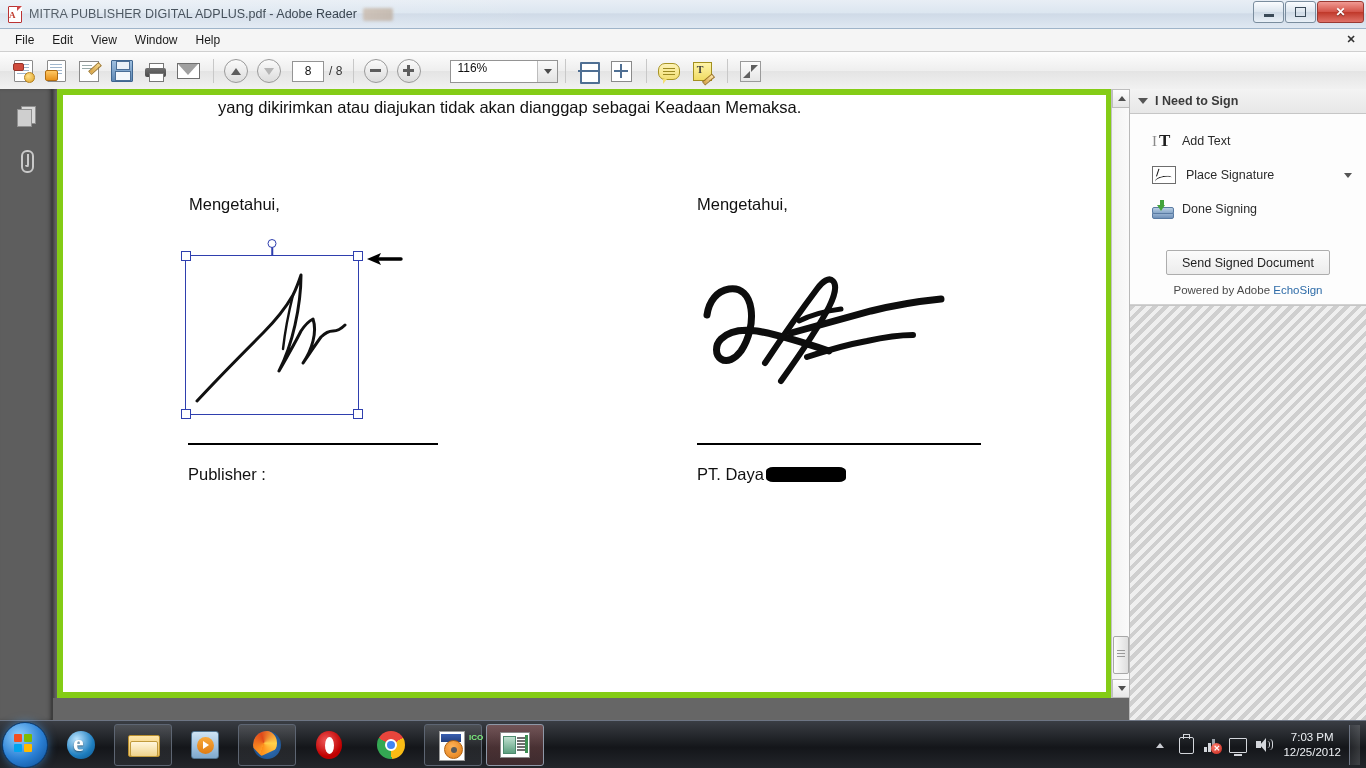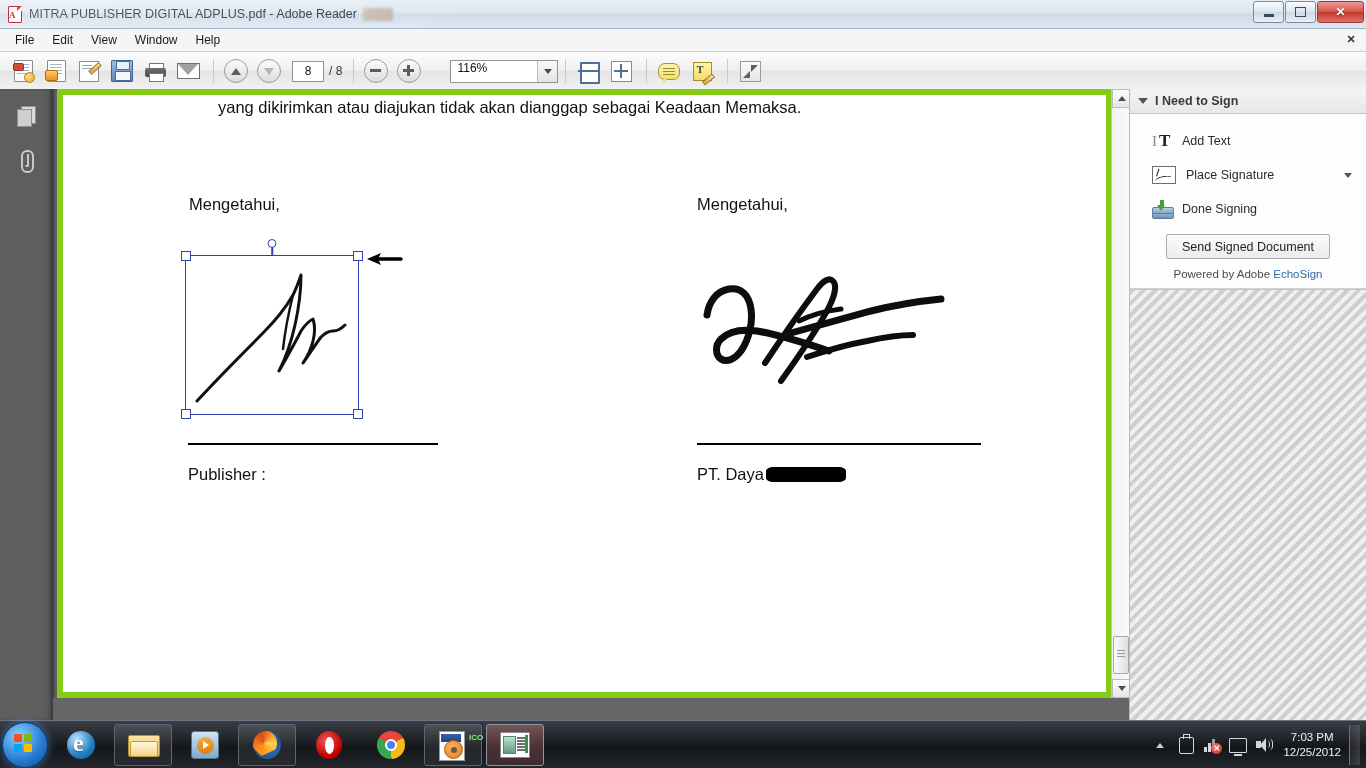--- a/index.html
+++ b/index.html
@@ -264,21 +264,21 @@
   .ic-done .lay{position:absolute;left:0;width:20px;height:5px;border-radius:2px;}
   .ic-done .l1{bottom:0;background:linear-gradient(#9fb9d6,#6f90b8);border:1px solid #5a7ba3;}
   .ic-done .l2{bottom:5px;background:linear-gradient(#b9cde3,#87a7c8);border:1px solid #5a7ba3;}
   .ic-done .arr{position:absolute;left:5px;top:0;width:9px;height:11px;}
   .ic-done .arr .st{position:absolute;left:2.5px;top:0;width:4px;height:6px;background:#43a33b;}
   .ic-done .arr .hd{position:absolute;left:0;top:5px;width:0;height:0;
     border-left:4.5px solid transparent;border-right:4.5px solid transparent;border-top:6px solid #43a33b;}
   .drop-caret{position:absolute;right:14px;width:0;height:0;
     border-left:4.5px solid transparent;border-right:4.5px solid transparent;border-top:5px solid #555;}
   .sendbtn{
-    margin:8px auto 0 auto;display:block;width:164px;height:25px;
+    margin:24px auto 0 auto;display:block;width:164px;height:25px;
     background:linear-gradient(to bottom,#fbfbfb,#ececec);border:1px solid #adadad;border-radius:2px;
     font-size:12.5px;color:#1f1f1f;font-family:"Liberation Sans",sans-serif;
   }
   .powered{text-align:center;font-size:11.5px;color:#4a4a4a;margin-top:9px;}
   .powered .es{color:#2f6ca8;}
   .hatch{
     flex:1;
     background-color:#d6d6d6;
     background-image:repeating-linear-gradient(135deg,#cfcfcf 0 4px,#efefef 4px 8px);
     border-top:1px solid #c6c6c6;

